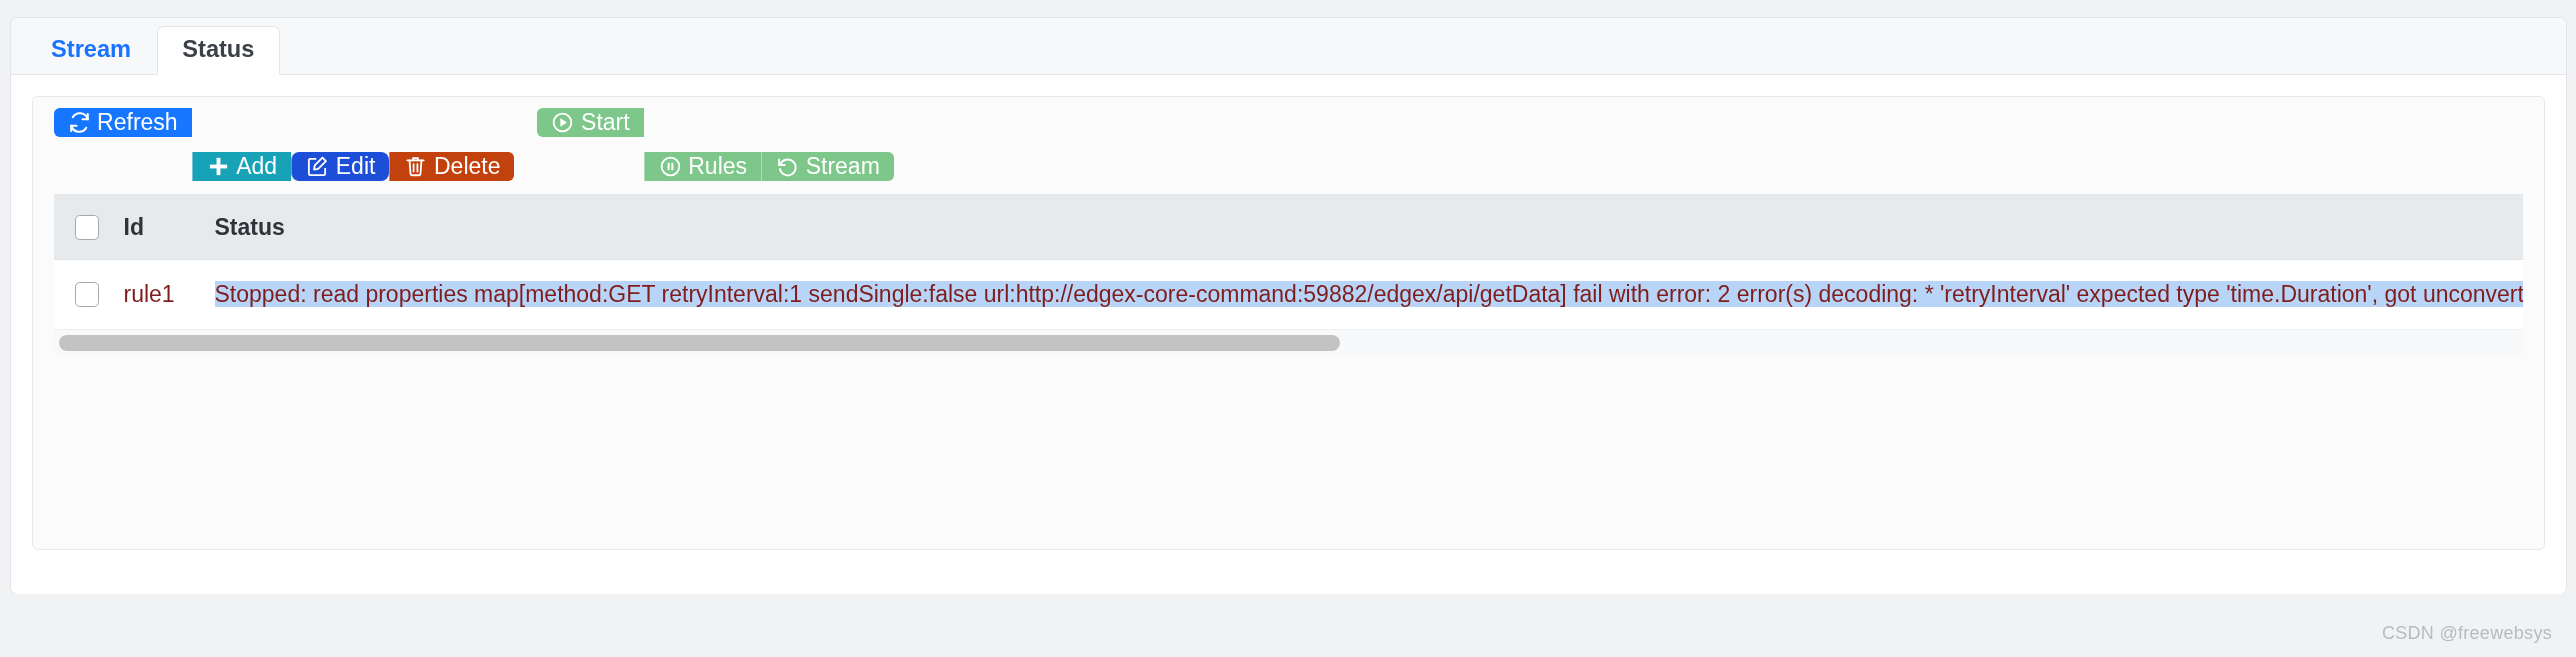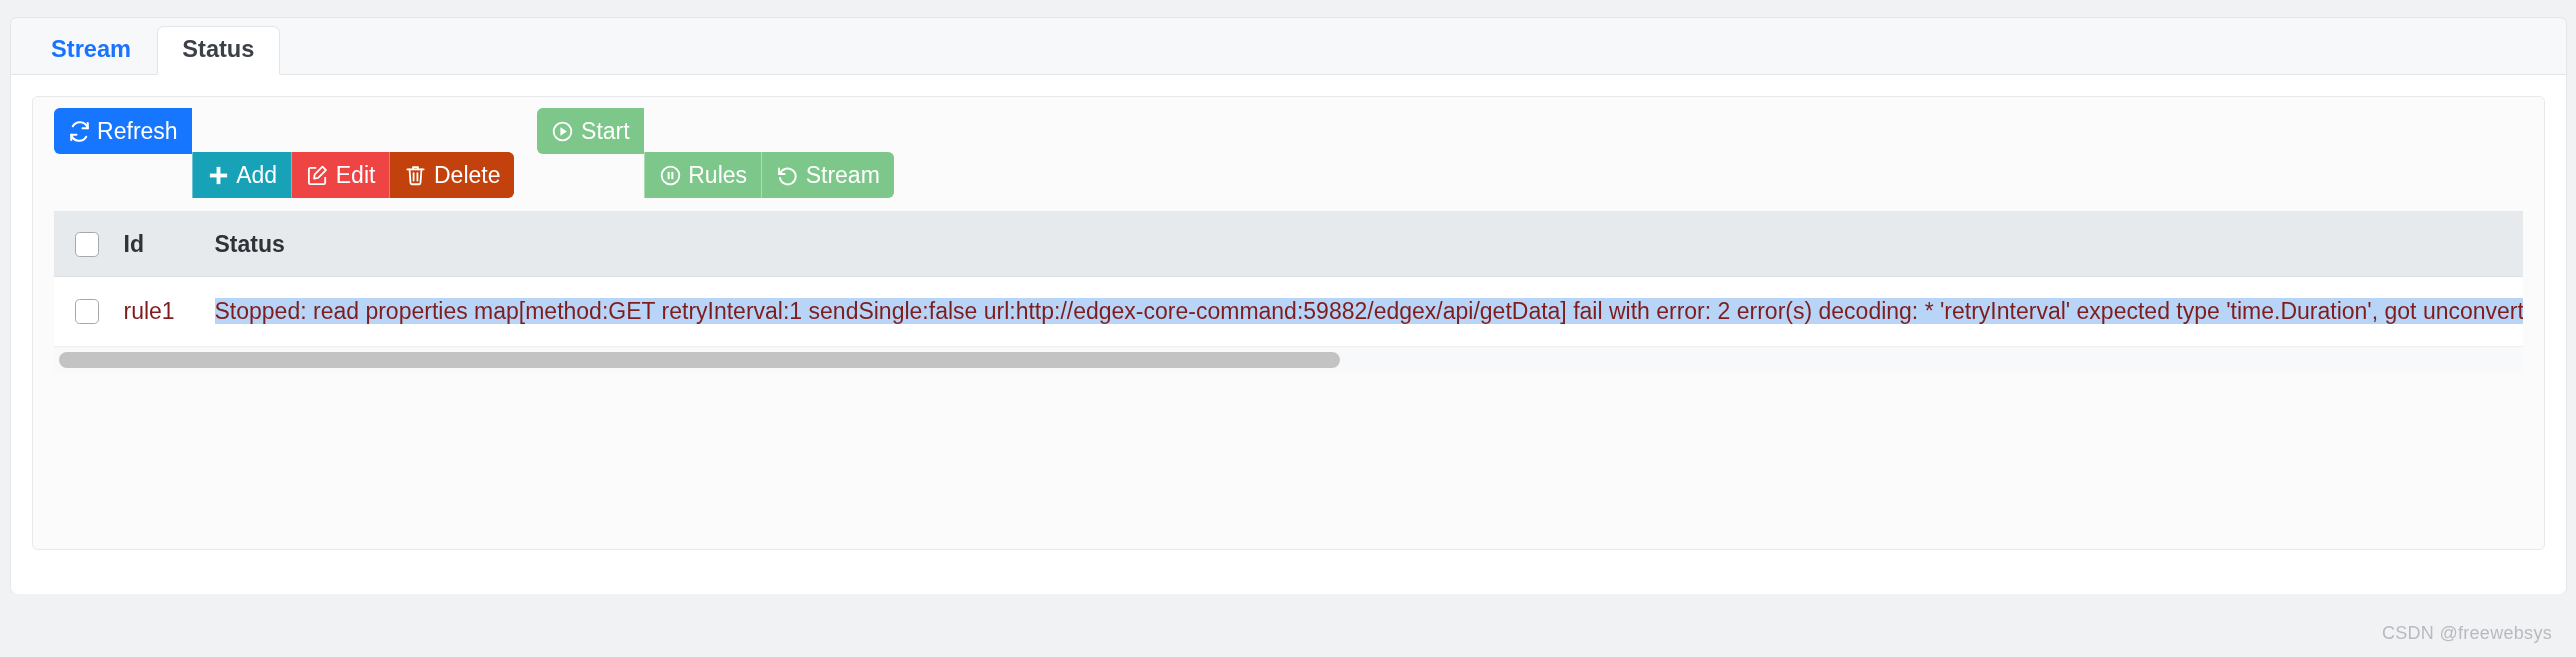--- a/index.html
+++ b/index.html
@@ -101,37 +101,37 @@
     align-items: center;
     background: #fbfbfc;
   }
   .btn-group { display: flex; }
   .btn-group + .btn-group { margin-left: 23px; }
   .btn {
     border: none;
     color: #ffffff;
     font-size: 23px;
     font-family: "Liberation Sans", sans-serif;
-    height: 46px;
+    height: 29px;
     padding: 0 14px;
     display: flex;
     align-items: center;
     gap: 6.6px;
     cursor: pointer;
     white-space: nowrap;
     line-height: 1;
   }
   .btn-group .btn:first-child { border-radius: 5.7px 0 0 5.7px; }
   .btn-group .btn:last-child  { border-radius: 0 5.7px 5.7px 0; }
   .btn-group .btn:only-child  { border-radius: 5.7px; }
   .btn svg { display: block; }
 
   .bg-refresh { background: #1776ff; }
   .bg-add     { background: #17a2b8; }
-  .bg-edit    { background: #ef4444; }
+  .bg-edit    { background: #1d4ed8; border-radius: 8px; }
   .bg-delete  { background: #c2410c; }
   .bg-green   { background: #7dc78a; text-align: center; }
   .btn-sep { border-left: 0.9px solid rgba(255,255,255,.38); margin-top: 44px; }
 
   
   .table-wrap {
     margin: 0 21px;
     background: #ffffff;
     border-top: 0.9px solid #e6e8ea;
     position: relative;

